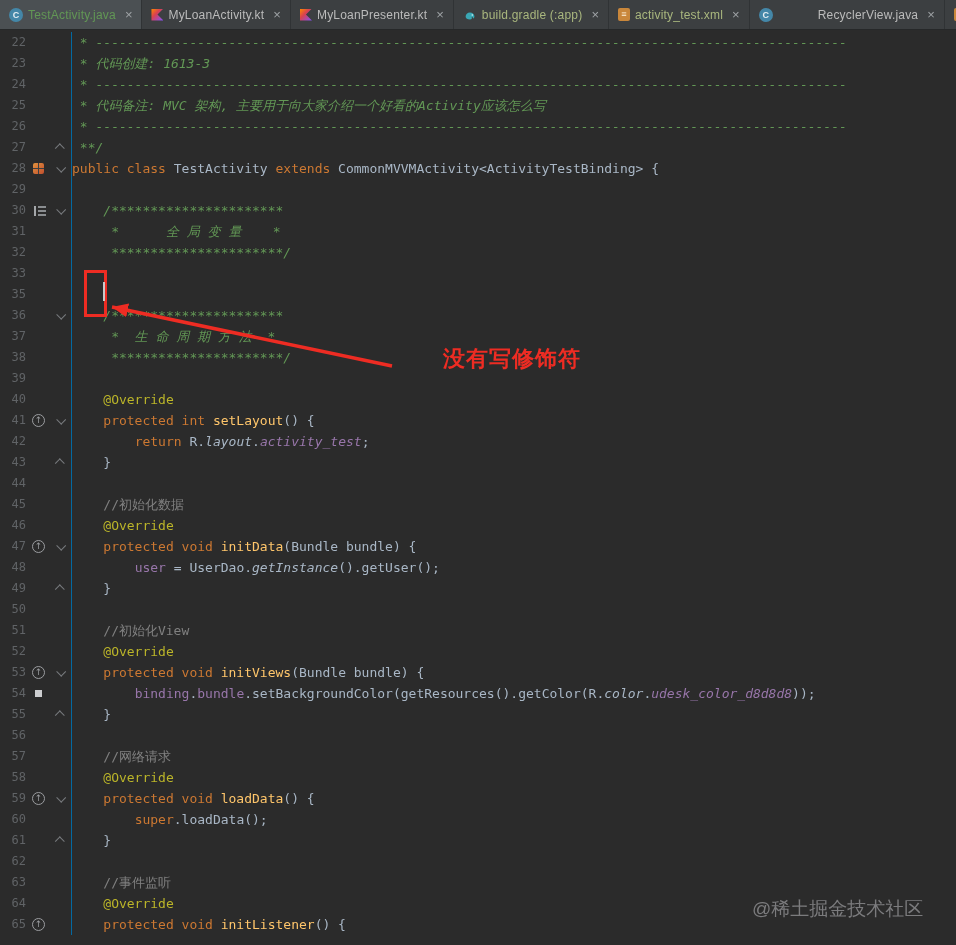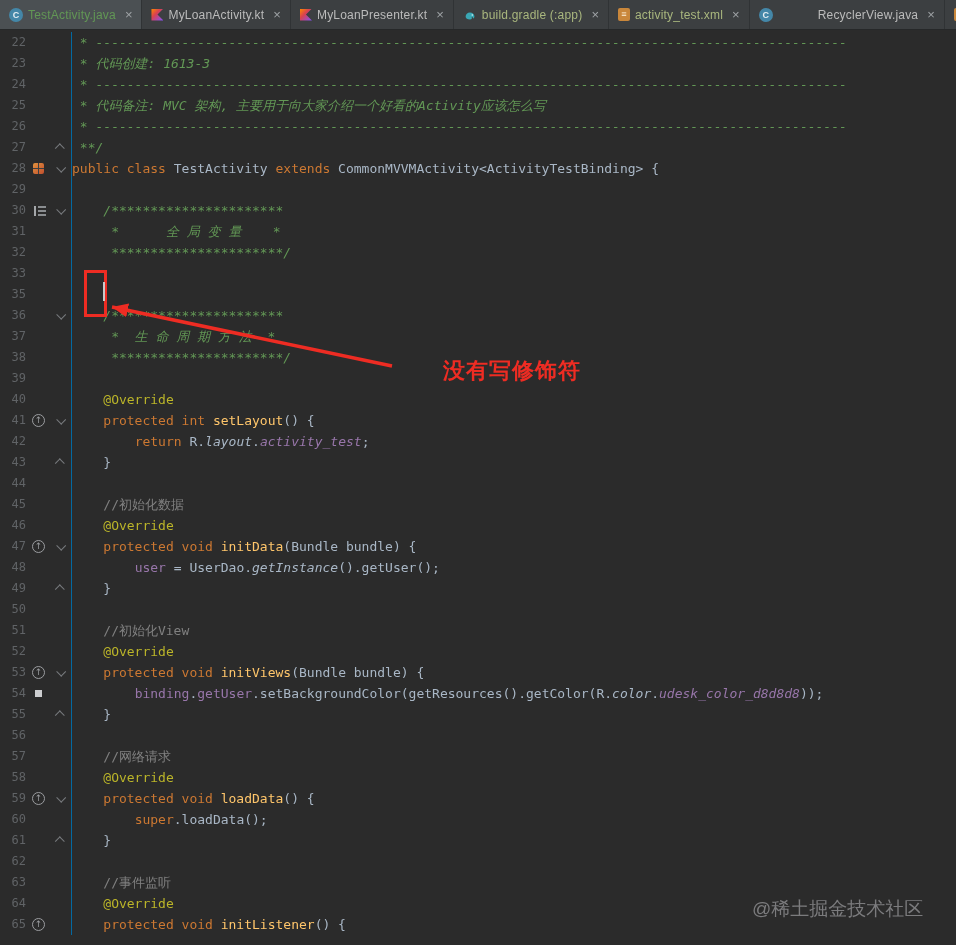--- a/index.html
+++ b/index.html
@@ -58,21 +58,21 @@
   .gic-square{width:7px;height:7px;background:#cdced0;display:inline-block;}
 
   .fold{width:6px;height:6px;border-right:1.5px solid #787b7e;border-bottom:1.5px solid #787b7e;display:inline-block;}
   .fold-down{transform:rotate(45deg) translateY(-1px);}
   .fold-up{transform:rotate(-135deg) translateY(-1px);}
 
   
   .red-rect{position:absolute;left:84px;top:240px;width:17px;height:41px;border:3px solid #ee2c23;z-index:6;}
   .caret{position:absolute;left:103px;top:252px;width:2px;height:19px;background:#c9c9c9;z-index:6;}
   .arrow-layer{position:absolute;left:0;top:0;z-index:6;pointer-events:none;}
-  .red-label{position:absolute;left:443px;top:326px;font-size:22px;font-weight:bold;color:#ee2c23;z-index:7;
+  .red-label{position:absolute;left:443px;top:314px;font-size:22px;font-weight:bold;color:#ee2c23;z-index:7;
              font-family:"Liberation Sans","DejaVu Sans",sans-serif;letter-spacing:1px;}
   .watermark{position:absolute;left:752px;top:866px;font-size:19px;color:#7b7b7d;z-index:7;
              font-family:"Liberation Sans","DejaVu Sans",sans-serif;}
 </style>
 </head>
 <body>
 
 <div class="screen">
   <div class="tabbar" id="tabbar">
       <div class="tab selected">
@@ -458,21 +458,21 @@
         </div>
         <div class="line">
           <div class="gutter">
             <span class="lnum">54</span>
             <span class="gslot">
               <span class="gic-square"></span>
             </span>
             <span class="fslot"></span>
           </div>
           <div class="codewrap">
-            <span class="code"><span class="tk-def">        </span><span class="tk-field">binding</span><span class="tk-def">.</span><span class="tk-field">getUser</span><span class="tk-def">.setBackgroundColor(getResources().getColor(R.</span><span class="tk-defi">color</span><span class="tk-def">.</span><span class="tk-static">udesk_color_d8d8d8</span><span class="tk-def">));</span></span>
+            <span class="code"><span class="tk-def">        </span><span class="tk-field">binding</span><span class="tk-def">.</span><span class="tk-field">bundle</span><span class="tk-def">.setBackgroundColor(getResources().getColor(R.</span><span class="tk-defi">color</span><span class="tk-def">.</span><span class="tk-static">udesk_color_d8d8d8</span><span class="tk-def">));</span></span>
           </div>
         </div>
         <div class="line">
           <div class="gutter">
             <span class="lnum">55</span>
             <span class="gslot"></span>
             <span class="fslot">
               <span class="fold fold-up"></span>
             </span>
           </div>

